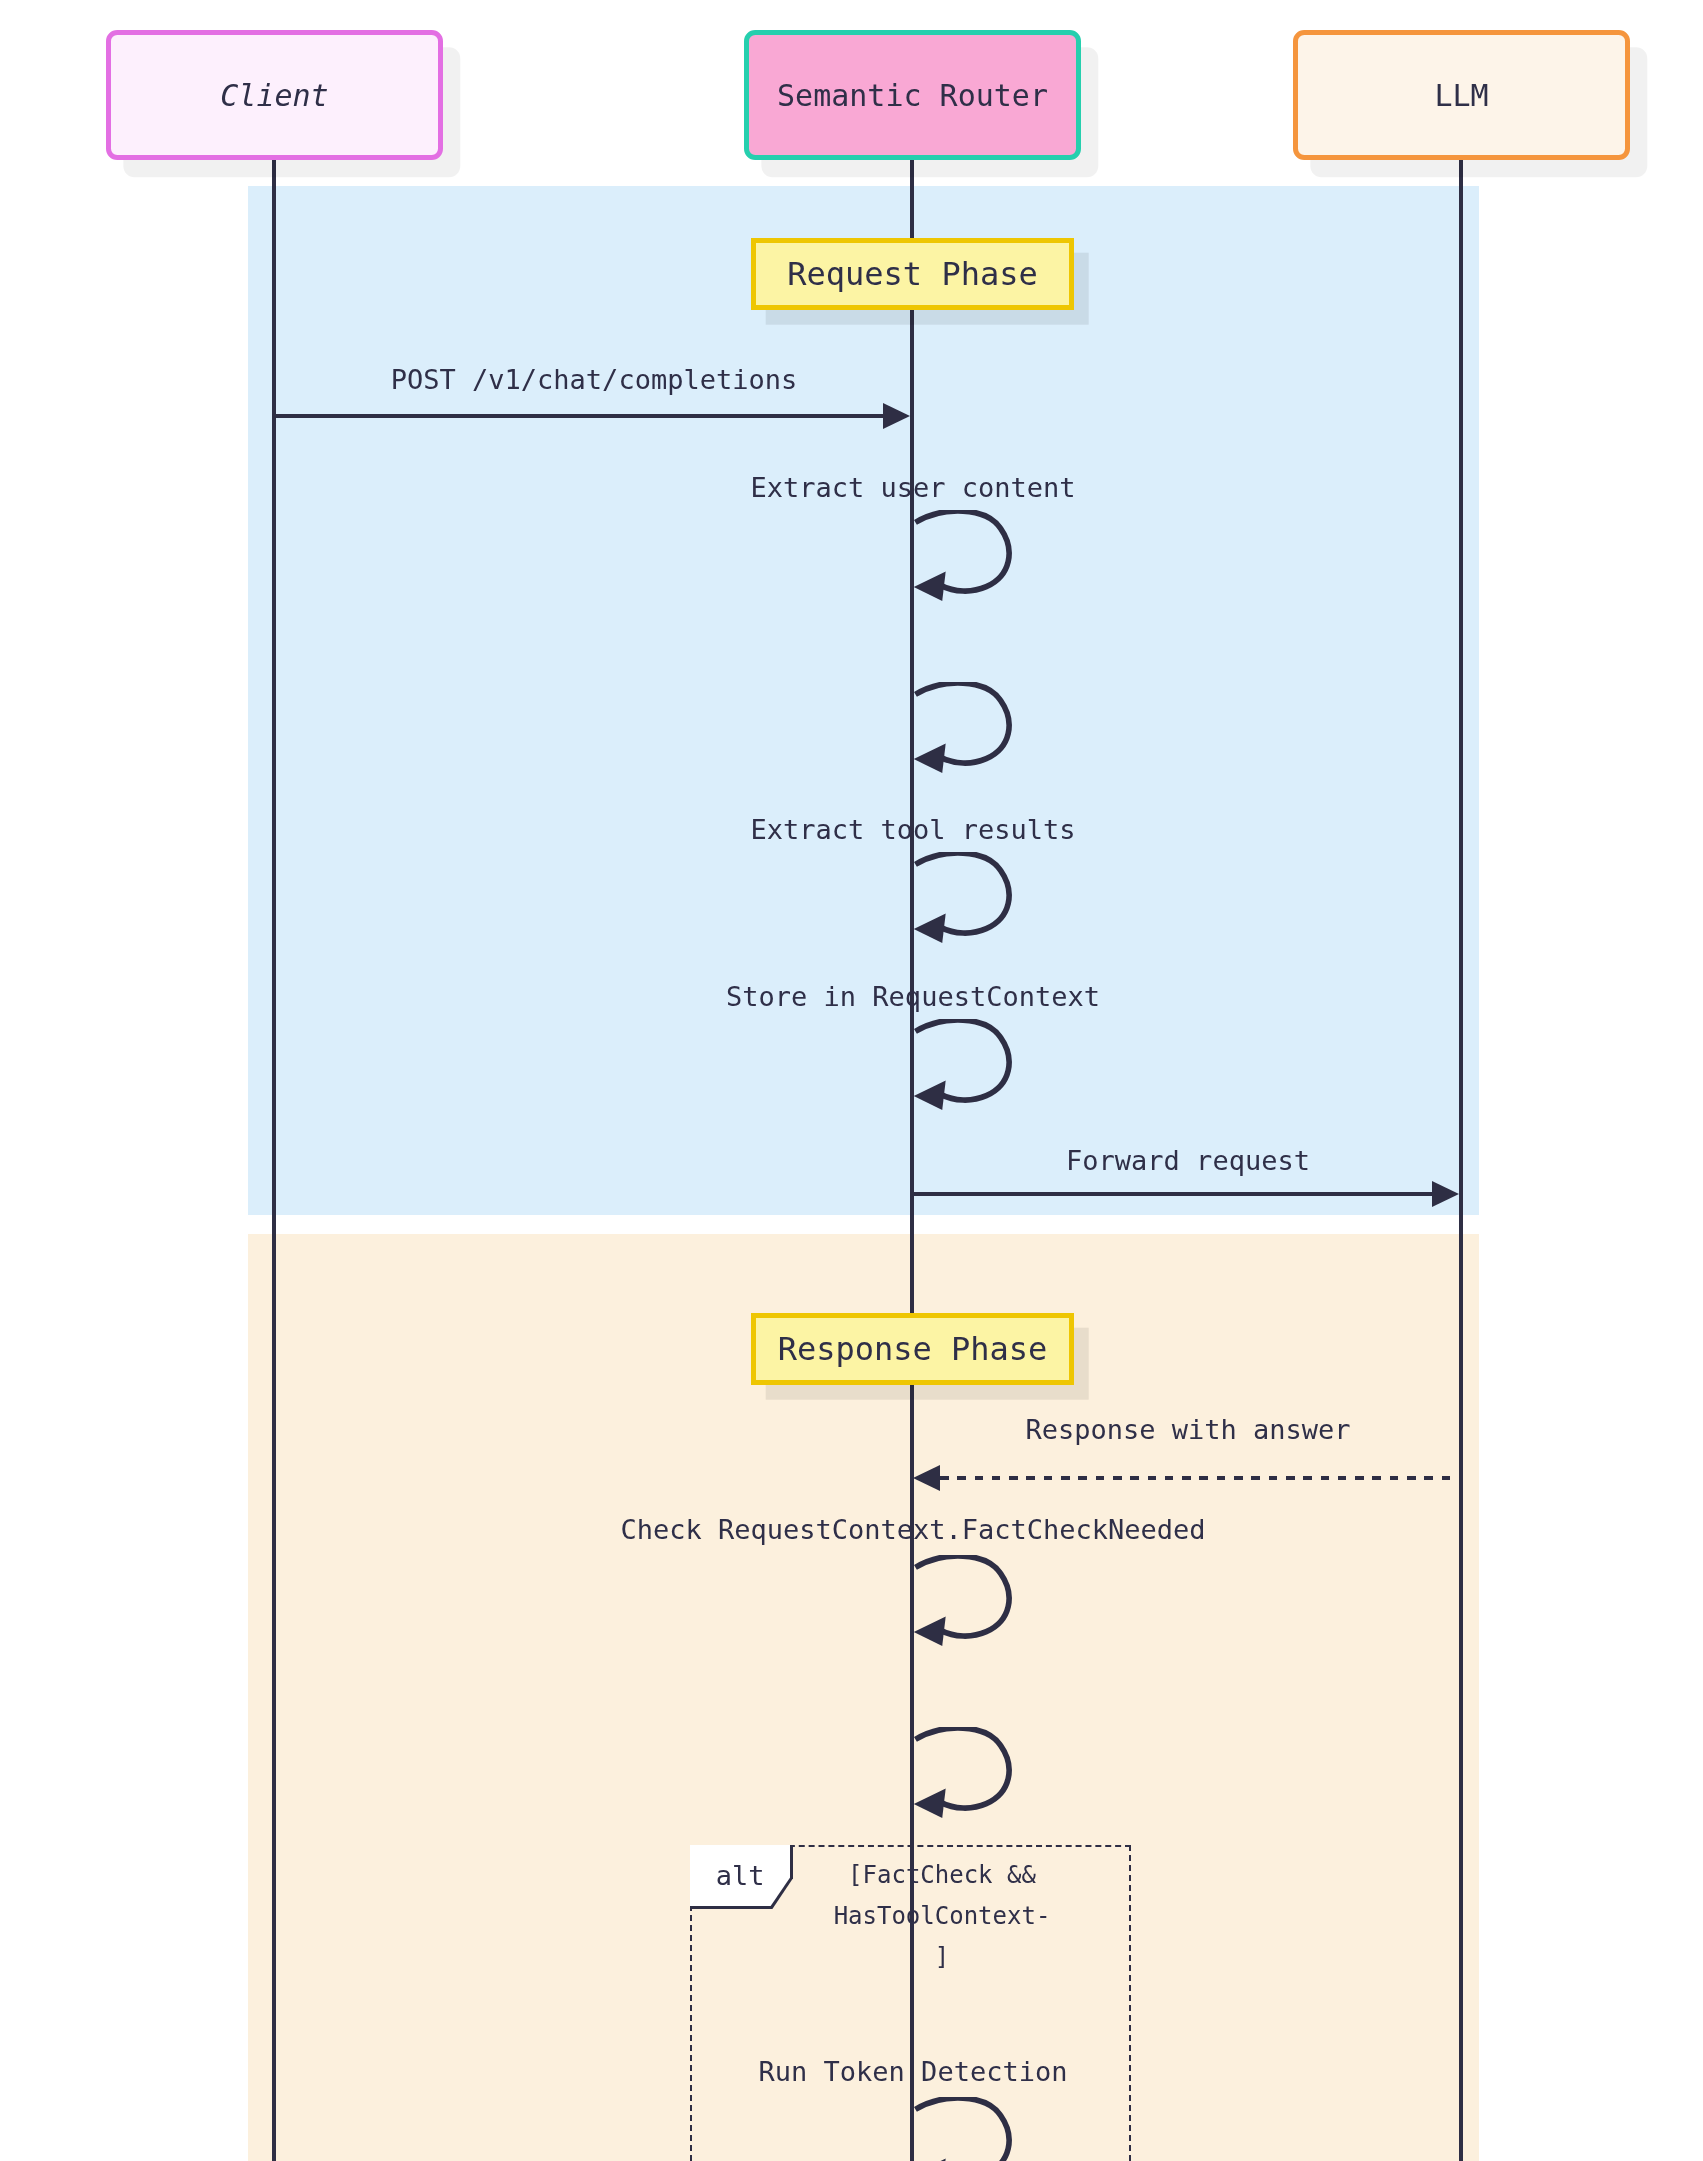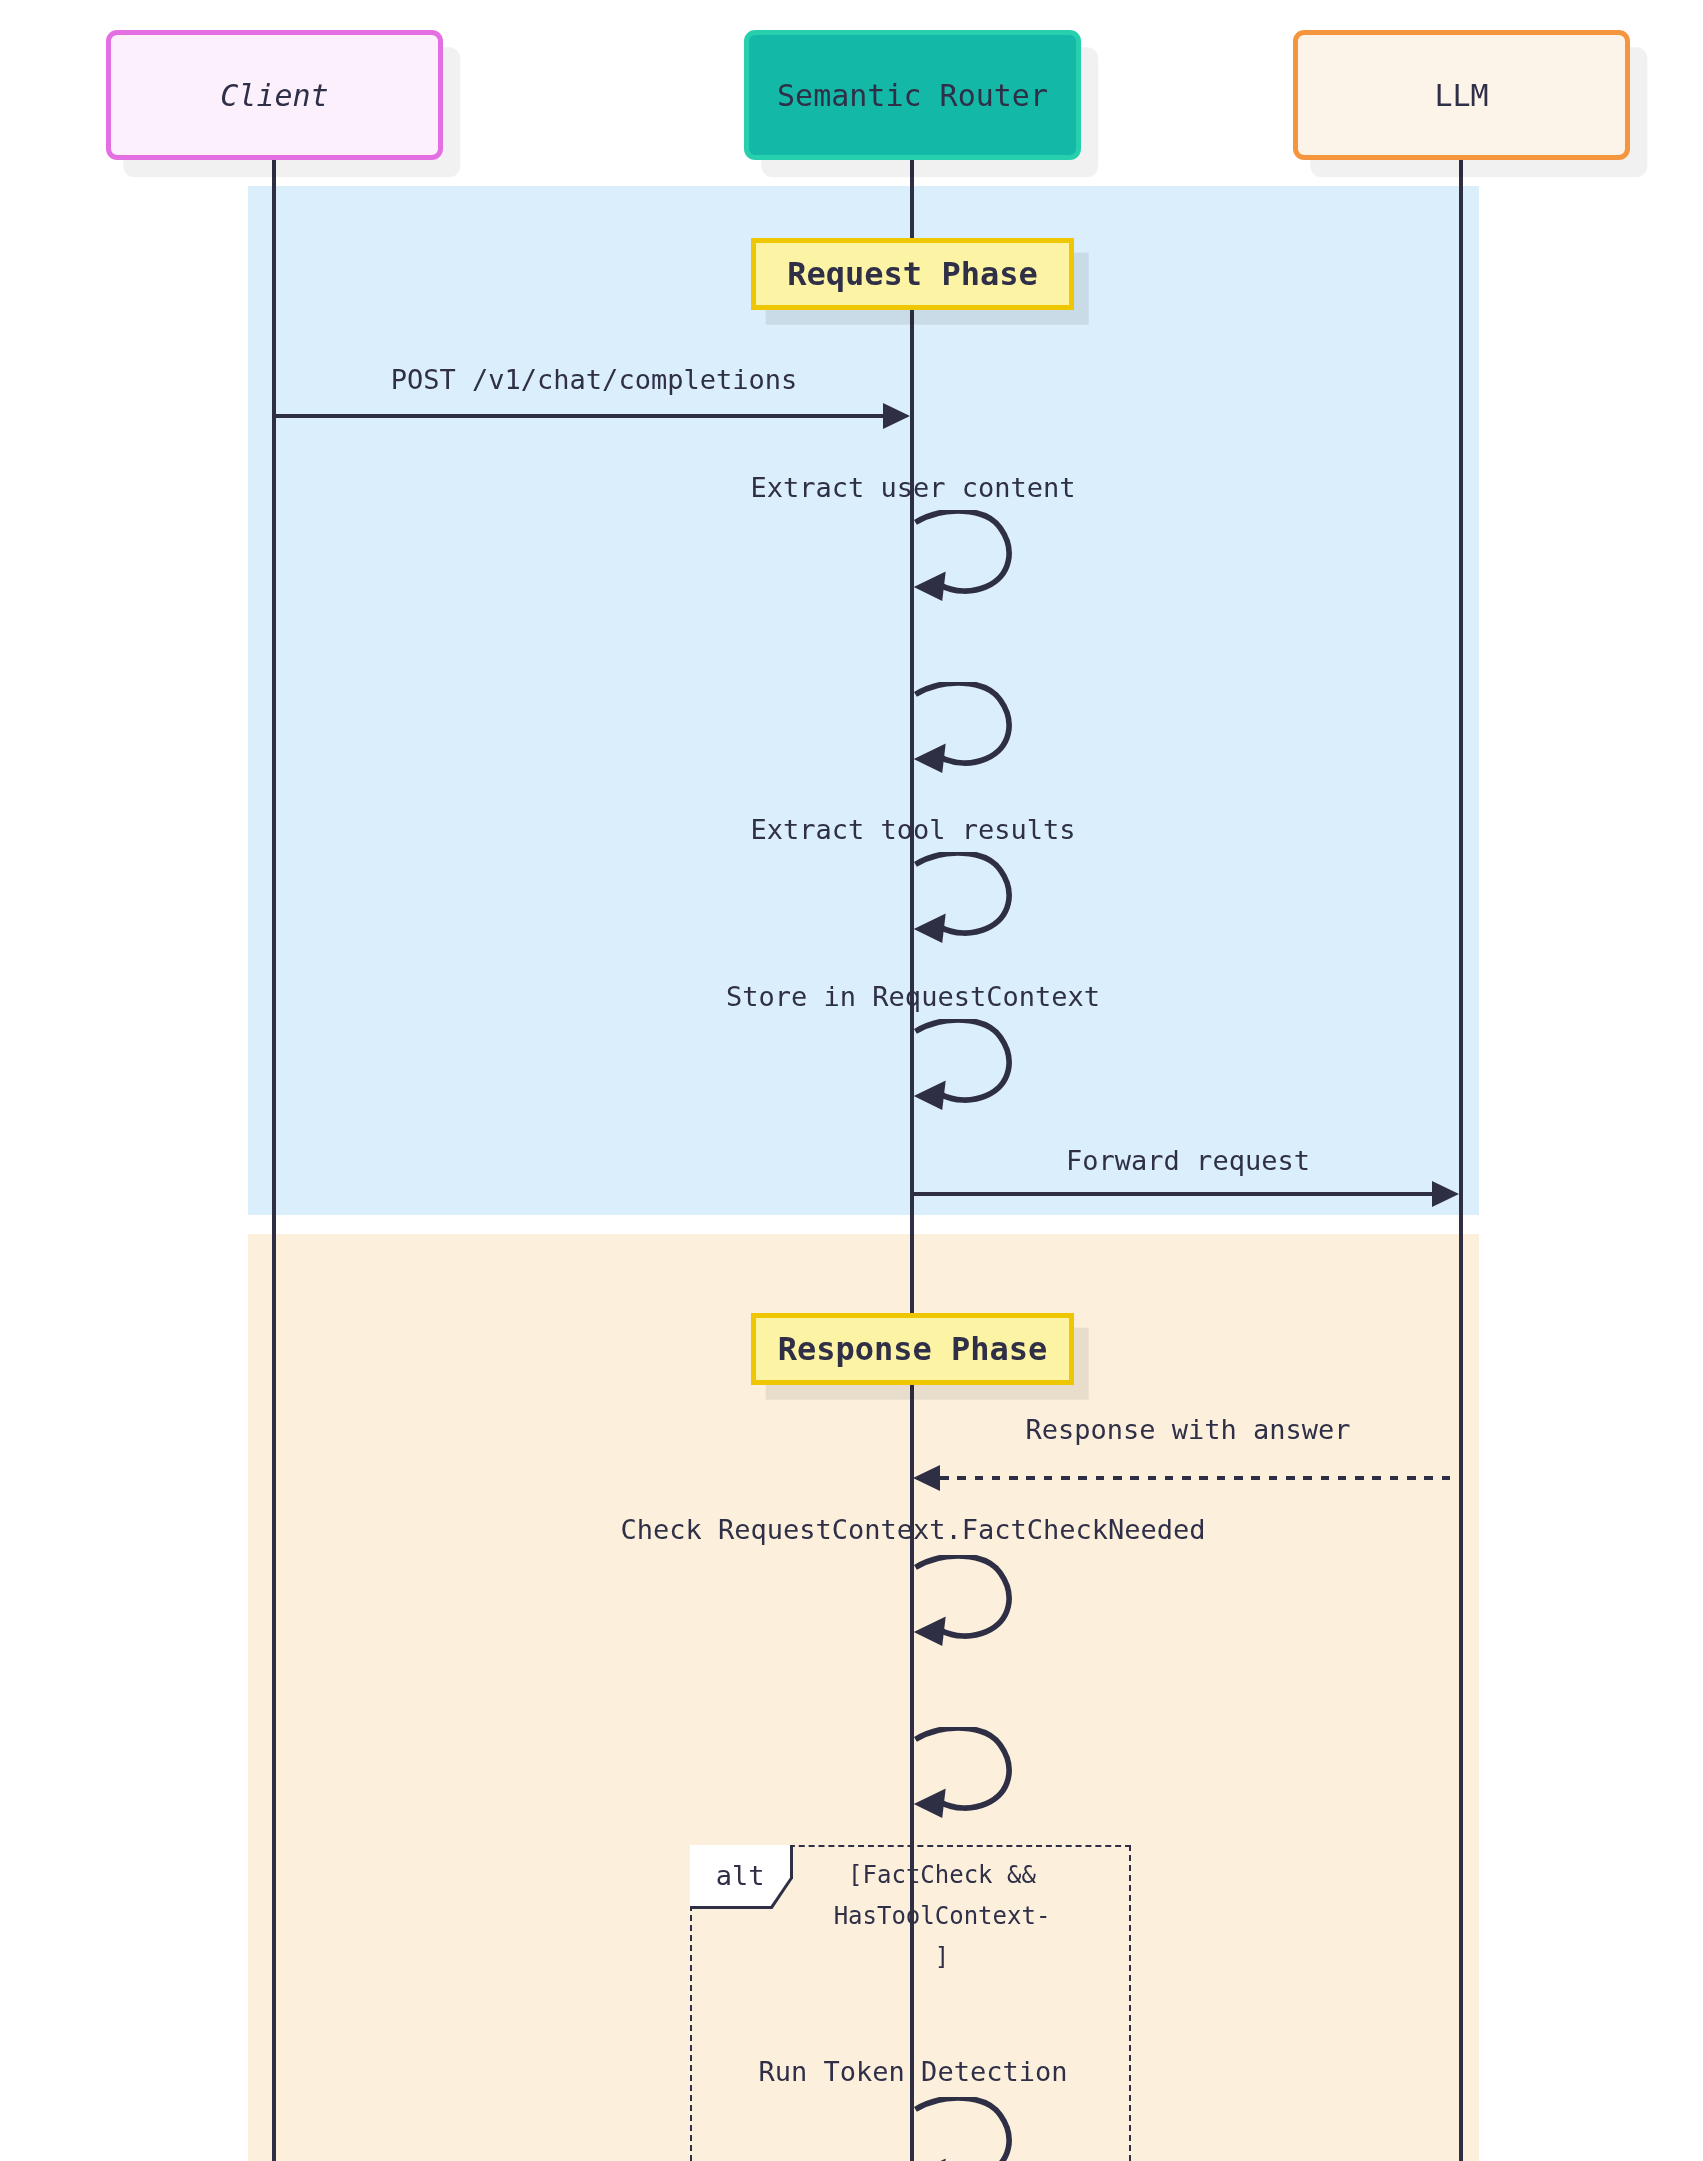--- a/index.html
+++ b/index.html
@@ -12,26 +12,26 @@
   .band.response{top:1234px;height:1811px;background:#fcf0dd;}
 
   .lifeline{position:absolute;top:160px;height:2931px;width:3.9px;background:#2e2e44;z-index:3;}
 
   .actor{
     position:absolute;width:337px;height:130px;border-radius:11.2px;border:5.6px solid;
     display:flex;align-items:center;justify-content:center;
     font-size:30px;box-shadow:17.3px 17.3px 0 rgba(0,0,0,0.055);z-index:7;box-sizing:border-box;
   }
   .actor.client{background:#fdf0fd;border-color:#e36fe3;font-style:italic;}
-  .actor.router{background:#14b8a6;border-color:#26cfae;text-align:right;}
+  .actor.router{background:#f9a8d4;border-color:#26cfae;text-align:right;}
   .actor.llm{background:#fdf4e9;border-color:#f5953d;}
 
   .note{
     position:absolute;left:751px;width:323px;height:72px;background:#fcf4a4;border:5.2px solid #eec602;
-    display:flex;align-items:center;justify-content:center;font-size:32px;font-weight:bold;
+    display:flex;align-items:center;justify-content:center;font-size:32px;font-weight:normal;
     box-shadow:14.7px 14.7px 0 rgba(0,0,0,0.08);z-index:6;box-sizing:border-box;
   }
 
   .msg{position:absolute;transform:translateX(-50%);white-space:nowrap;font-size:27px;z-index:4;}
 
   .arrow{position:absolute;height:4.3px;background:#2e2e44;z-index:4;}
   .arrow.dashed{background:repeating-linear-gradient(90deg,#2e2e44 0 8.6px,transparent 8.6px 17.3px);}
   .arrow.head-right::after{
     content:"";position:absolute;right:-27px;top:-10.8px;width:0;height:0;
     border-top:13px solid transparent;border-bottom:13px solid transparent;border-left:27px solid #2e2e44;

